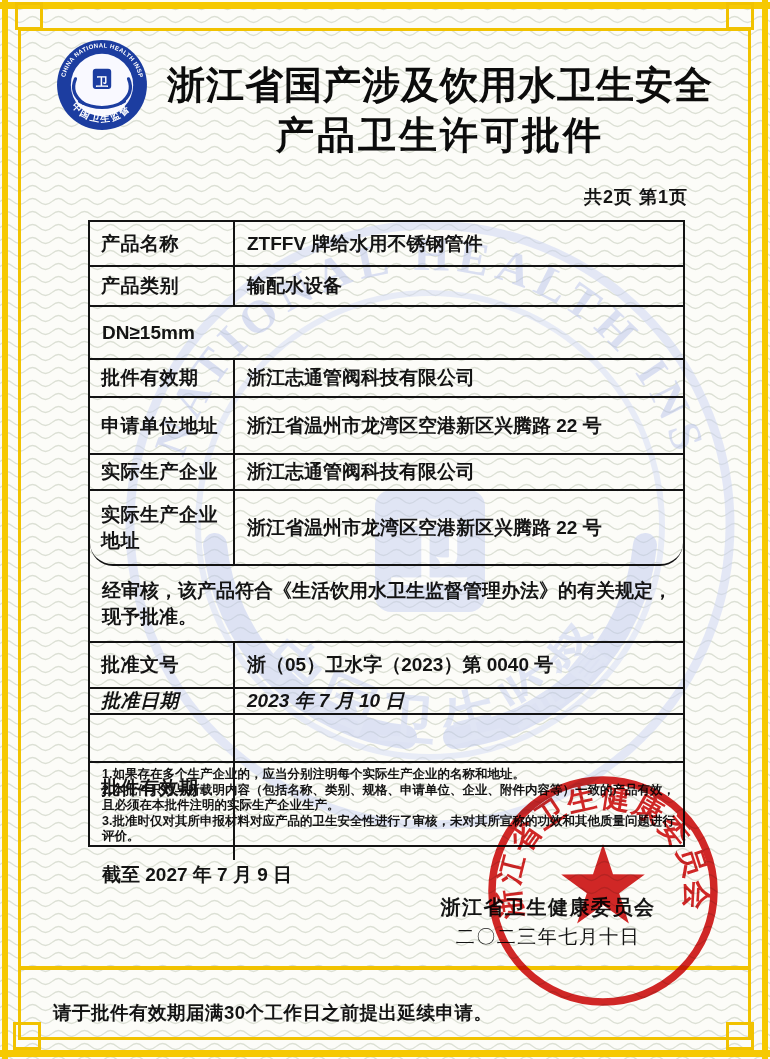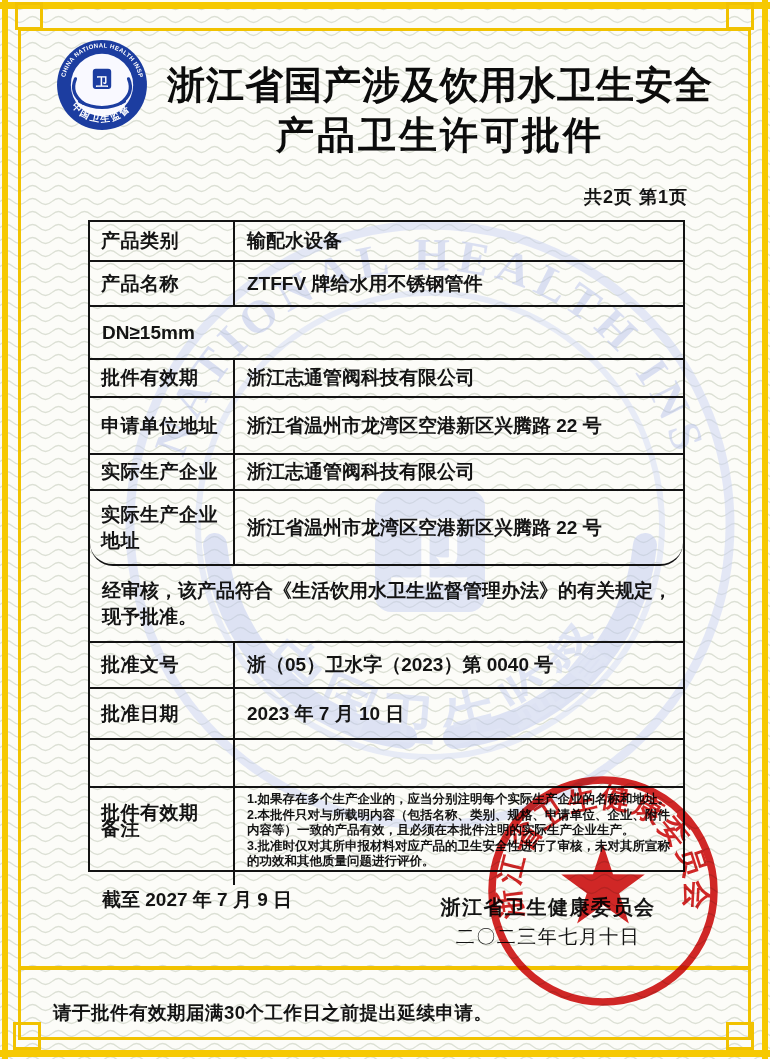--- a/index.html
+++ b/index.html
@@ -50,21 +50,21 @@
     width:145px;flex:0 0 145px;border-right:2.5px solid #131313;box-sizing:border-box;
     display:flex;align-items:center;padding-left:11px;
     font-size:19px;font-weight:700;letter-spacing:0.5px;
   }
   .tvalue{
     flex:1;display:flex;align-items:center;padding:2px 8px 2px 12px;
     font-size:19px;font-weight:700;box-sizing:border-box;line-height:26px;
   }
   .r1{height:45px;}.r2{height:40px;}.r3{height:53px;}.r4{height:38px;}
   .r5{height:57px;}.r6{height:36px;}.r7{height:75px;border-radius:23px;}.r8{height:77px;}
-  .r9{height:46px;}.r10{height:51px;}.r11{height:48px;flex-direction:column;}.r12{height:82px;}
+  .r9{height:46px;}.r10{height:26px;font-style:italic;}.r11{height:48px;flex-direction:column;}.r12{height:82px;}
   .remark .tvalue{
     font-size:12.5px;line-height:15.5px;align-items:flex-start;
     padding-top:4px;white-space:pre-line;letter-spacing:0;font-weight:700;
   }
   
   .sig{position:absolute;left:388px;top:894px;width:320px;z-index:2;text-align:center;}
   .sig .org{font-size:20px;font-weight:700;letter-spacing:1.5px;}
   .sig .date{font-size:19px;font-weight:400;letter-spacing:1.5px;margin-top:3px;}
   .footnote{
     position:absolute;left:53px;top:1000px;z-index:2;
@@ -141,28 +141,28 @@
   </svg>
 
   <div class="title">
     <div class="l1">浙江省国产涉及饮用水卫生安全</div>
     <div class="l2">产品卫生许可批件</div>
   </div>
 
   <div class="pageinfo">共2页 第1页</div>
 
   <div class="doc-table">
+    <div class="trow r1">
+      <div class="tlabel">产品名称</div>
+      <div class="tvalue">ZTFFV 牌给水用不锈钢管件</div>
+    </div>
     <div class="trow r2">
       <div class="tlabel">产品类别</div>
       <div class="tvalue">输配水设备</div>
     </div>
-    <div class="trow r1">
-      <div class="tlabel">产品名称</div>
-      <div class="tvalue">ZTFFV 牌给水用不锈钢管件</div>
-    </div>
     <div class="trow r3">
       <div class="tvalue">DN≥15mm</div>
     </div>
     <div class="trow r4">
       <div class="tlabel">批件有效期</div>
       <div class="tvalue">浙江志通管阀科技有限公司</div>
     </div>
     <div class="trow r5">
       <div class="tlabel">申请单位地址</div>
       <div class="tvalue">浙江省温州市龙湾区空港新区兴腾路 22 号</div>
@@ -184,21 +184,20 @@
     </div>
     <div class="trow r10">
       <div class="tlabel">批准日期</div>
       <div class="tvalue">2023 年 7 月 10 日</div>
     </div>
     <div class="trow r11">
       <div class="tlabel">批件有效期</div>
       <div class="tvalue">截至 2027 年 7 月 9 日</div>
     </div>
     <div class="trow r12 remark">
-      <div class="tlabel">备注</div>
       <div class="tvalue">1.如果存在多个生产企业的，应当分别注明每个实际生产企业的名称和地址。
 2.本批件只对与所载明内容（包括名称、类别、规格、申请单位、企业、附件内容等）一致的产品有效，且必须在本批件注明的实际生产企业生产。
 3.批准时仅对其所申报材料对应产品的卫生安全性进行了审核，未对其所宣称的功效和其他质量问题进行评价。</div>
     </div>
   </div>
 
   <div class="sig">
     <div class="org">浙江省卫生健康委员会</div>
     <div class="date">二〇二三年七月十日</div>
   </div>

